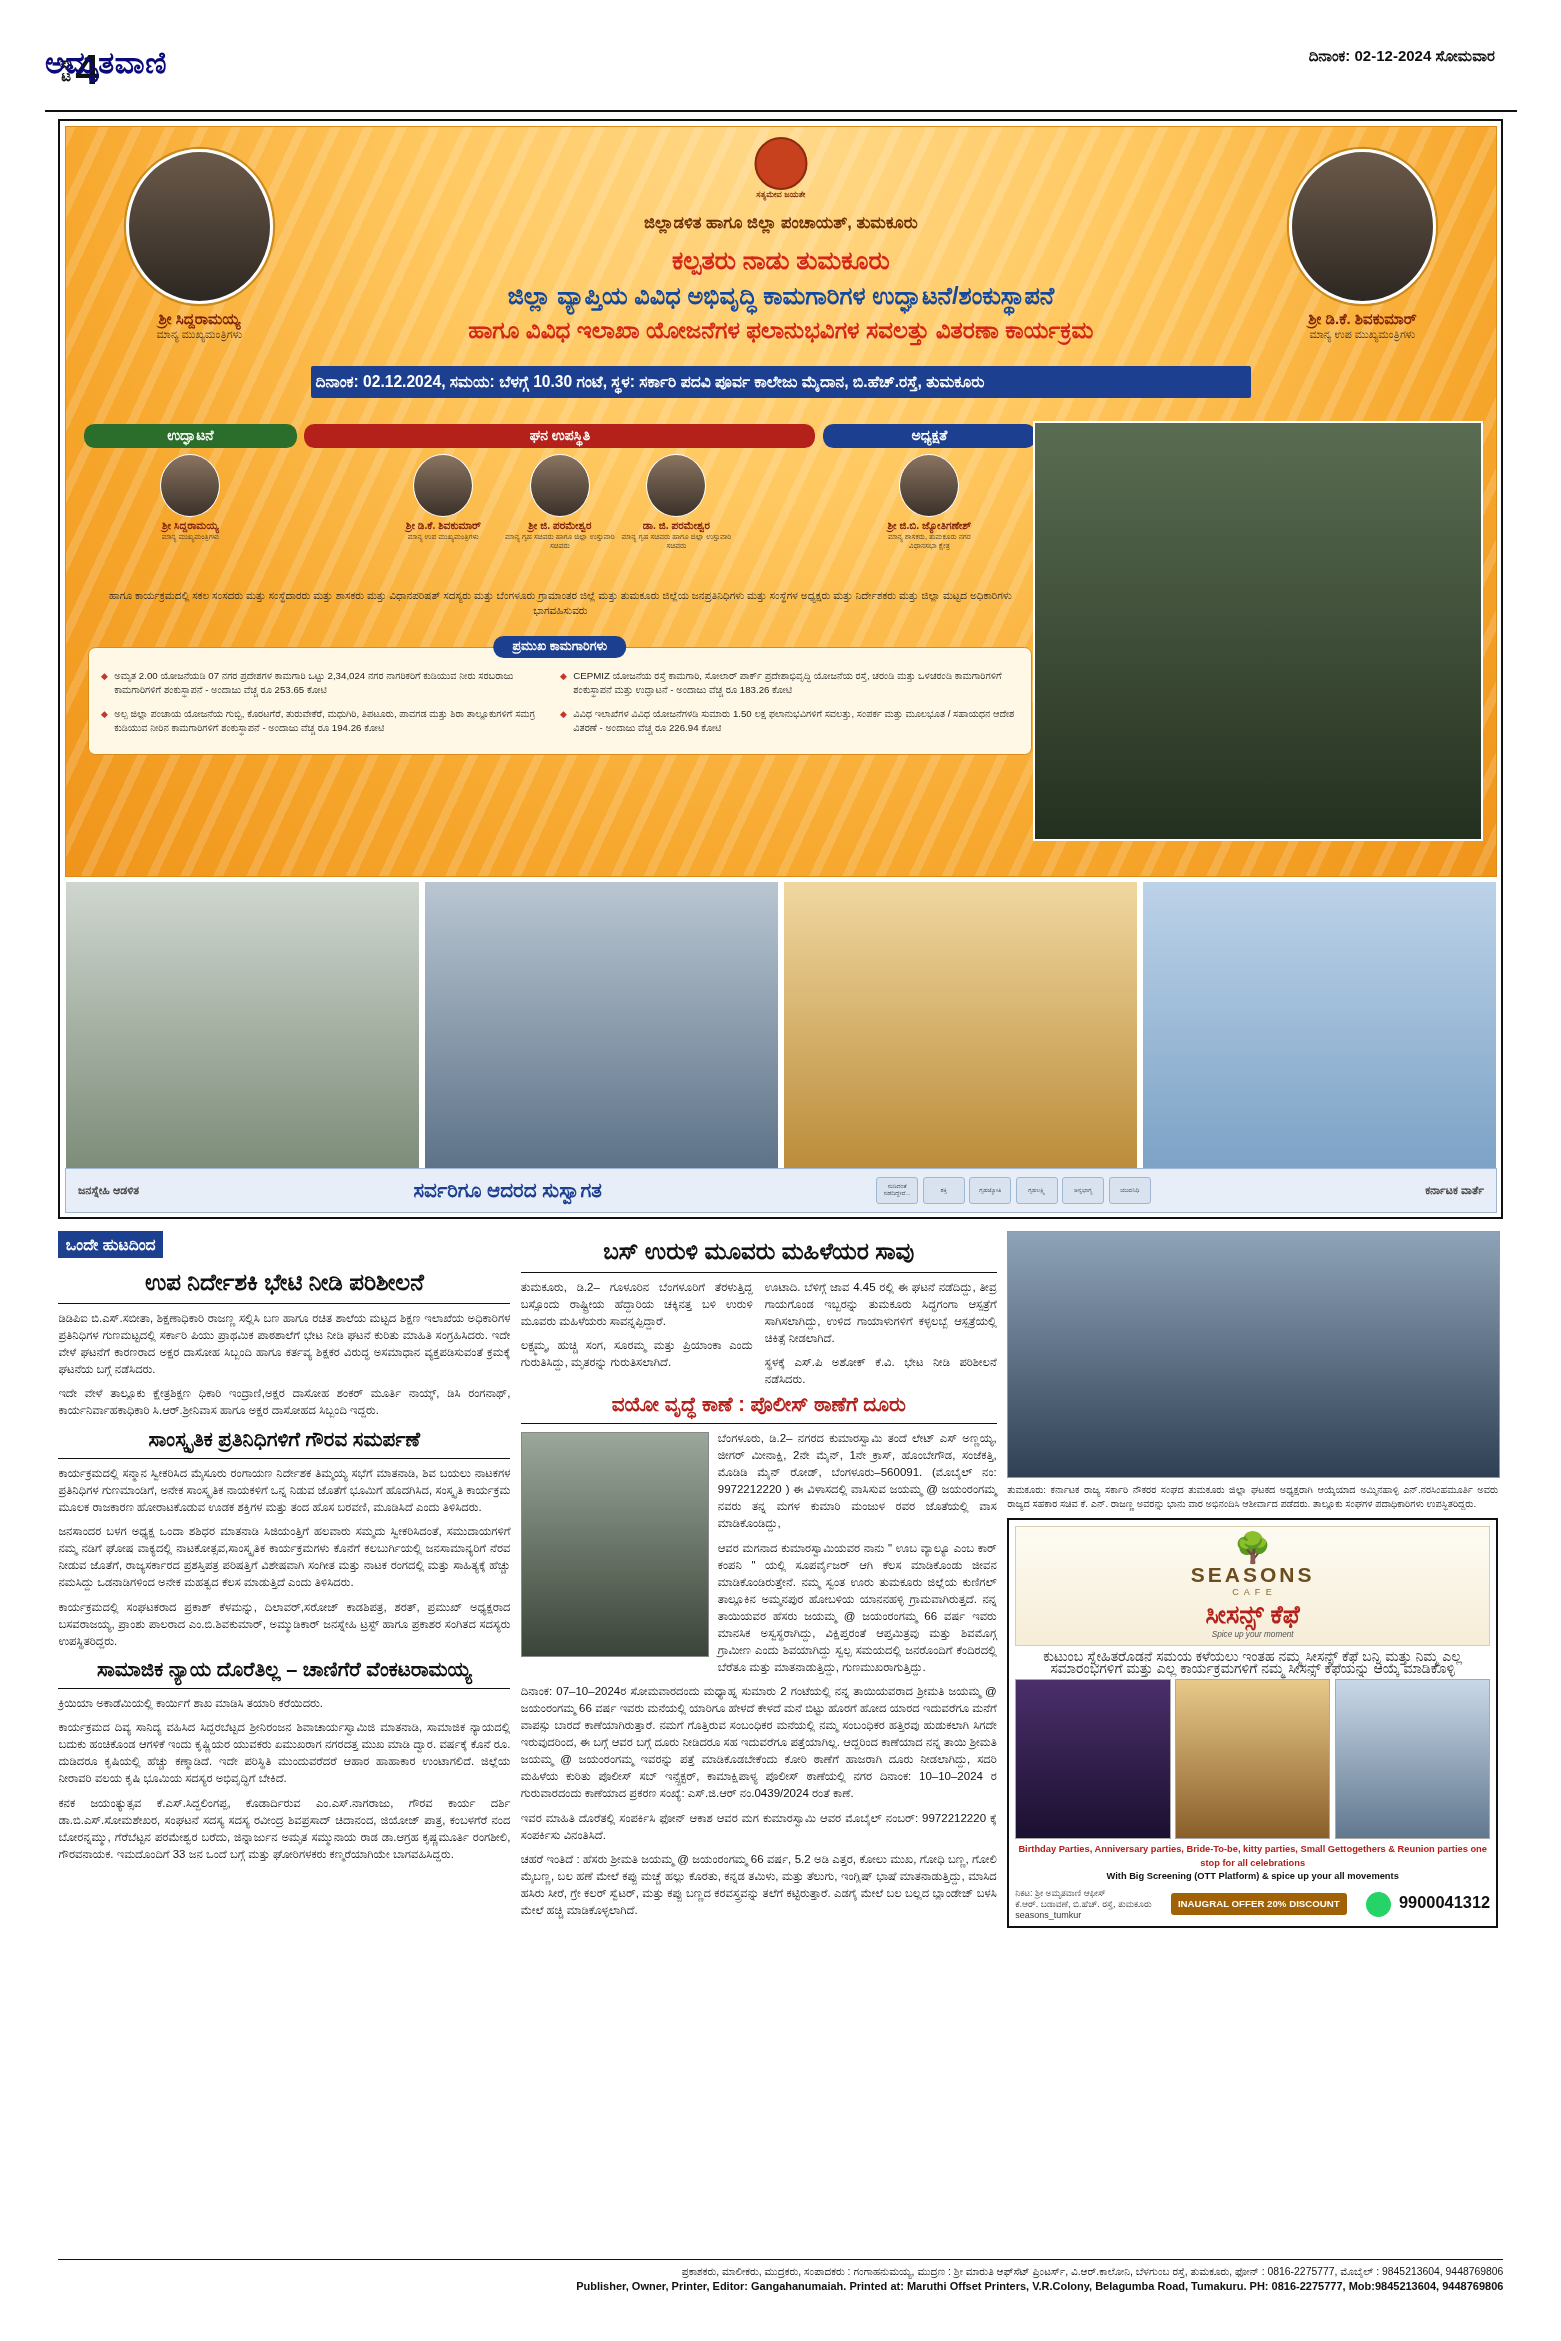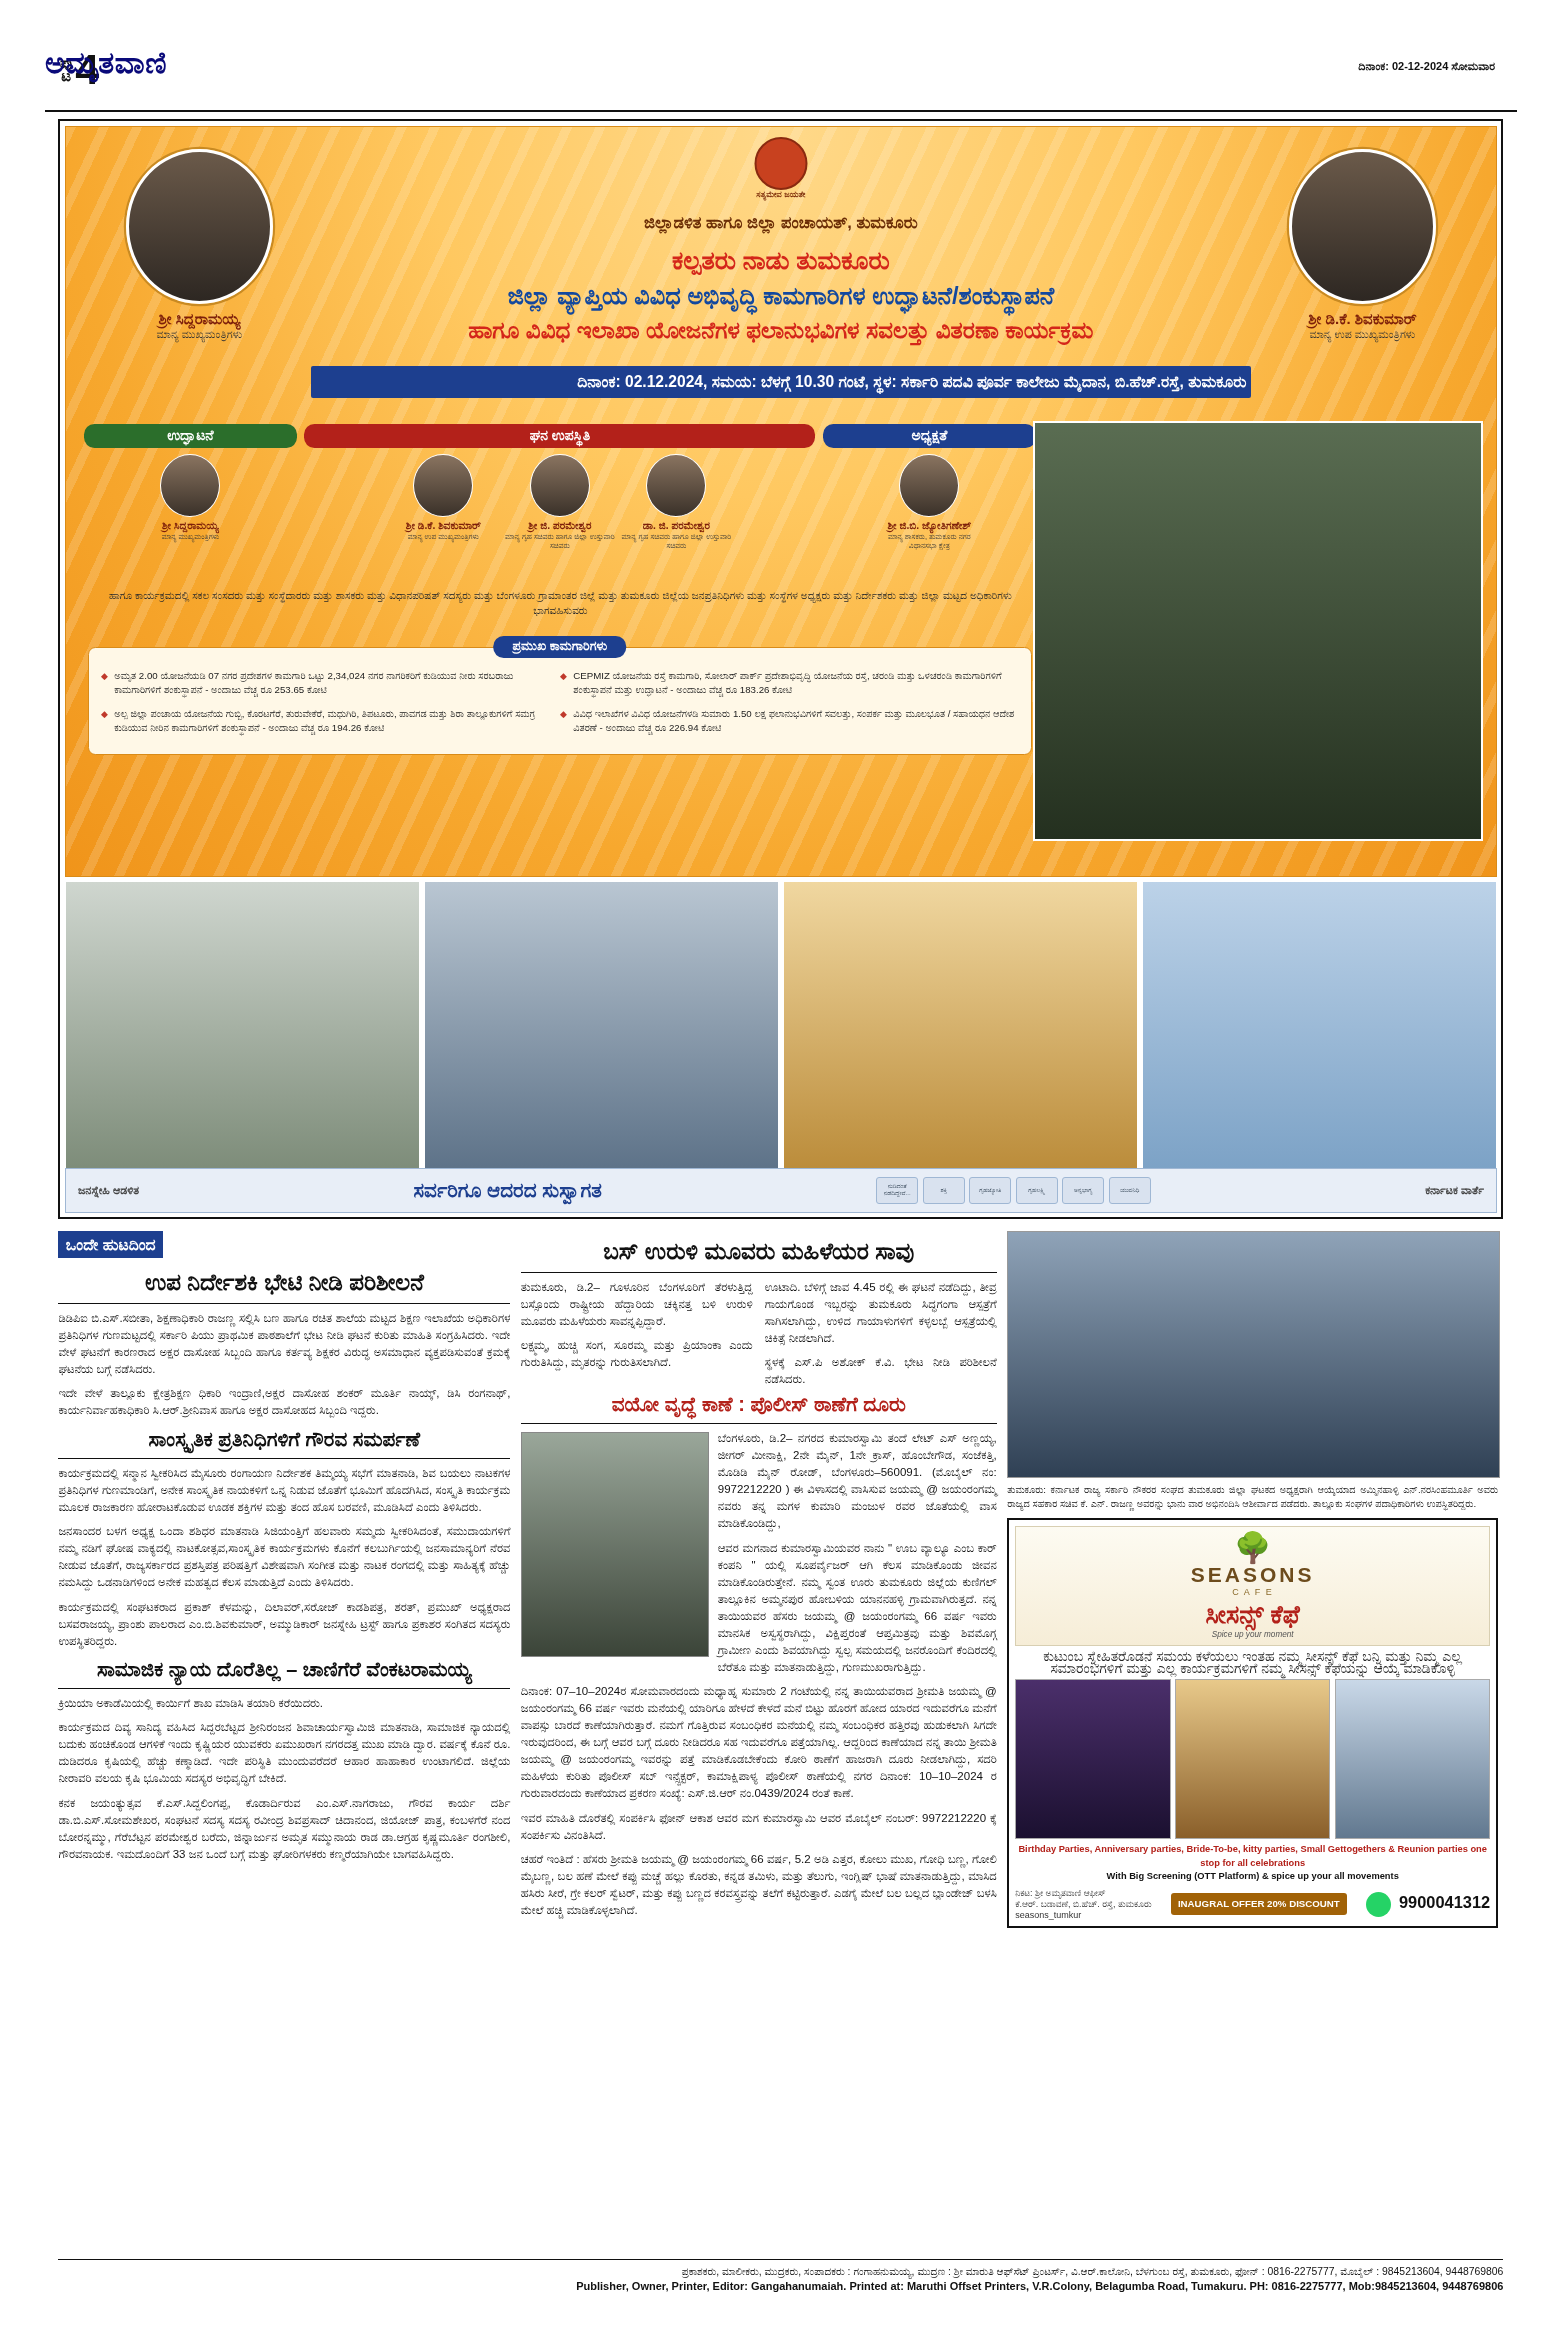--- a/index.html
+++ b/index.html
@@ -6,38 +6,38 @@
   body{font-family:"Liberation Sans",sans-serif;}
   .page{width:1561px;height:2342px;background:#fff;position:relative;overflow:hidden;}
   .sheet{position:absolute;left:45px;top:30px;width:1472px;height:2275px;background:#fff;}
 
   
   .masthead{position:relative;height:80px;border-bottom:2.2px solid #111;}
   .pageno{position:absolute;left:15px;top:18px;display:flex;align-items:center;gap:3px;}
   .pageno .ka{font-size:15px;line-height:13.4px;color:#111;font-weight:bold;text-align:center;}
   .pageno .num{font-size:43px;font-weight:bold;color:#111;line-height:42px;}
   .paper-name{position:absolute;left:0;right:0;top:16.4px;text-align:left;font-size:30px;font-weight:bold;color:#0a0a7a;letter-spacing:0.7px;}
-  .date-line{position:absolute;right:22px;top:30px;font-size:11px;font-weight:bold;color:#111;}
+  .date-line{position:absolute;right:22px;top:17px;font-size:15px;font-weight:bold;color:#111;}
 
   
   .advert{position:absolute;left:13.4px;top:89px;width:1445px;height:1100px;border:2.2px solid #111;background:#fff;padding:4.5px;box-sizing:border-box;}
   .ad-inner{width:100%;height:100%;position:relative;}
   .ad-top{position:relative;height:751px;background:
      radial-gradient(ellipse at 50% 0%, #ffd98a 0%, #ffc860 35%, #f7a82e 70%, #f0941a 100%);
      border:1.5px solid #d98b18;box-sizing:border-box;overflow:hidden;}
   .ad-top:before{content:"";position:absolute;inset:0;background:
      repeating-linear-gradient(115deg, rgba(255,255,255,.16) 0 9px, rgba(255,255,255,0) 9px 30px);}
   .emblem{position:absolute;left:50%;top:10.4px;transform:translateX(-50%);width:55px;height:65px;}
   .emblem .e-circ{width:49px;height:49px;border-radius:50%;background:#c8411f;margin:0 auto;border:2.2px solid #8a2a10;}
   .emblem .e-cap{font-size:8.2px;text-align:center;color:#7d2d09;font-weight:bold;}
   .org-line{position:absolute;left:0;right:0;top:86px;text-align:center;font-size:16.4px;color:#6b2d06;font-weight:bold;}
   .ad-h1{position:absolute;left:0;right:0;top:119px;text-align:center;font-size:25px;font-weight:bold;color:#d4261a;}
   .ad-h2{position:absolute;left:0;right:0;top:155px;text-align:center;font-size:24px;font-weight:bold;color:#13489e;}
   .ad-h3{position:absolute;left:0;right:0;top:190px;text-align:center;font-size:23px;font-weight:bold;color:#d4261a;}
-  .ad-when{position:absolute;left:245px;right:245px;top:239px;text-align:right;font-size:15.6px;font-weight:bold;color:#fff;background:#1d3f8f;border-radius:2px;padding:7.4px 4.5px;}
+  .ad-when{position:absolute;left:245px;right:245px;top:239px;text-align:left;font-size:15.6px;font-weight:bold;color:#fff;background:#1d3f8f;border-radius:2px;padding:7.4px 4.5px;}
 
   .leader{position:absolute;top:22px;width:223px;text-align:center;}
   .leader.l{left:22px;} .leader.r{right:22px;}
   .leader .ph{width:141px;height:149px;margin:0 auto;border-radius:50%;background:linear-gradient(#6b5a4a,#2d2722);border:3px solid #fff;box-shadow:0 0 0 2.2px #c98a22;}
   .leader .nm{font-size:15px;font-weight:bold;color:#7d1f0a;margin-top:6px;}
   .leader .ds{font-size:11px;color:#333;}
 
   .cols3{position:absolute;left:18px;top:297px;width:952px;display:flex;gap:7.4px;}
   .col3{flex:1;text-align:center;}
   .col3 .chd{font-size:14px;font-weight:bold;color:#fff;background:#2b6e2b;border-radius:10.4px;padding:3.7px 0;margin-bottom:6px;}

